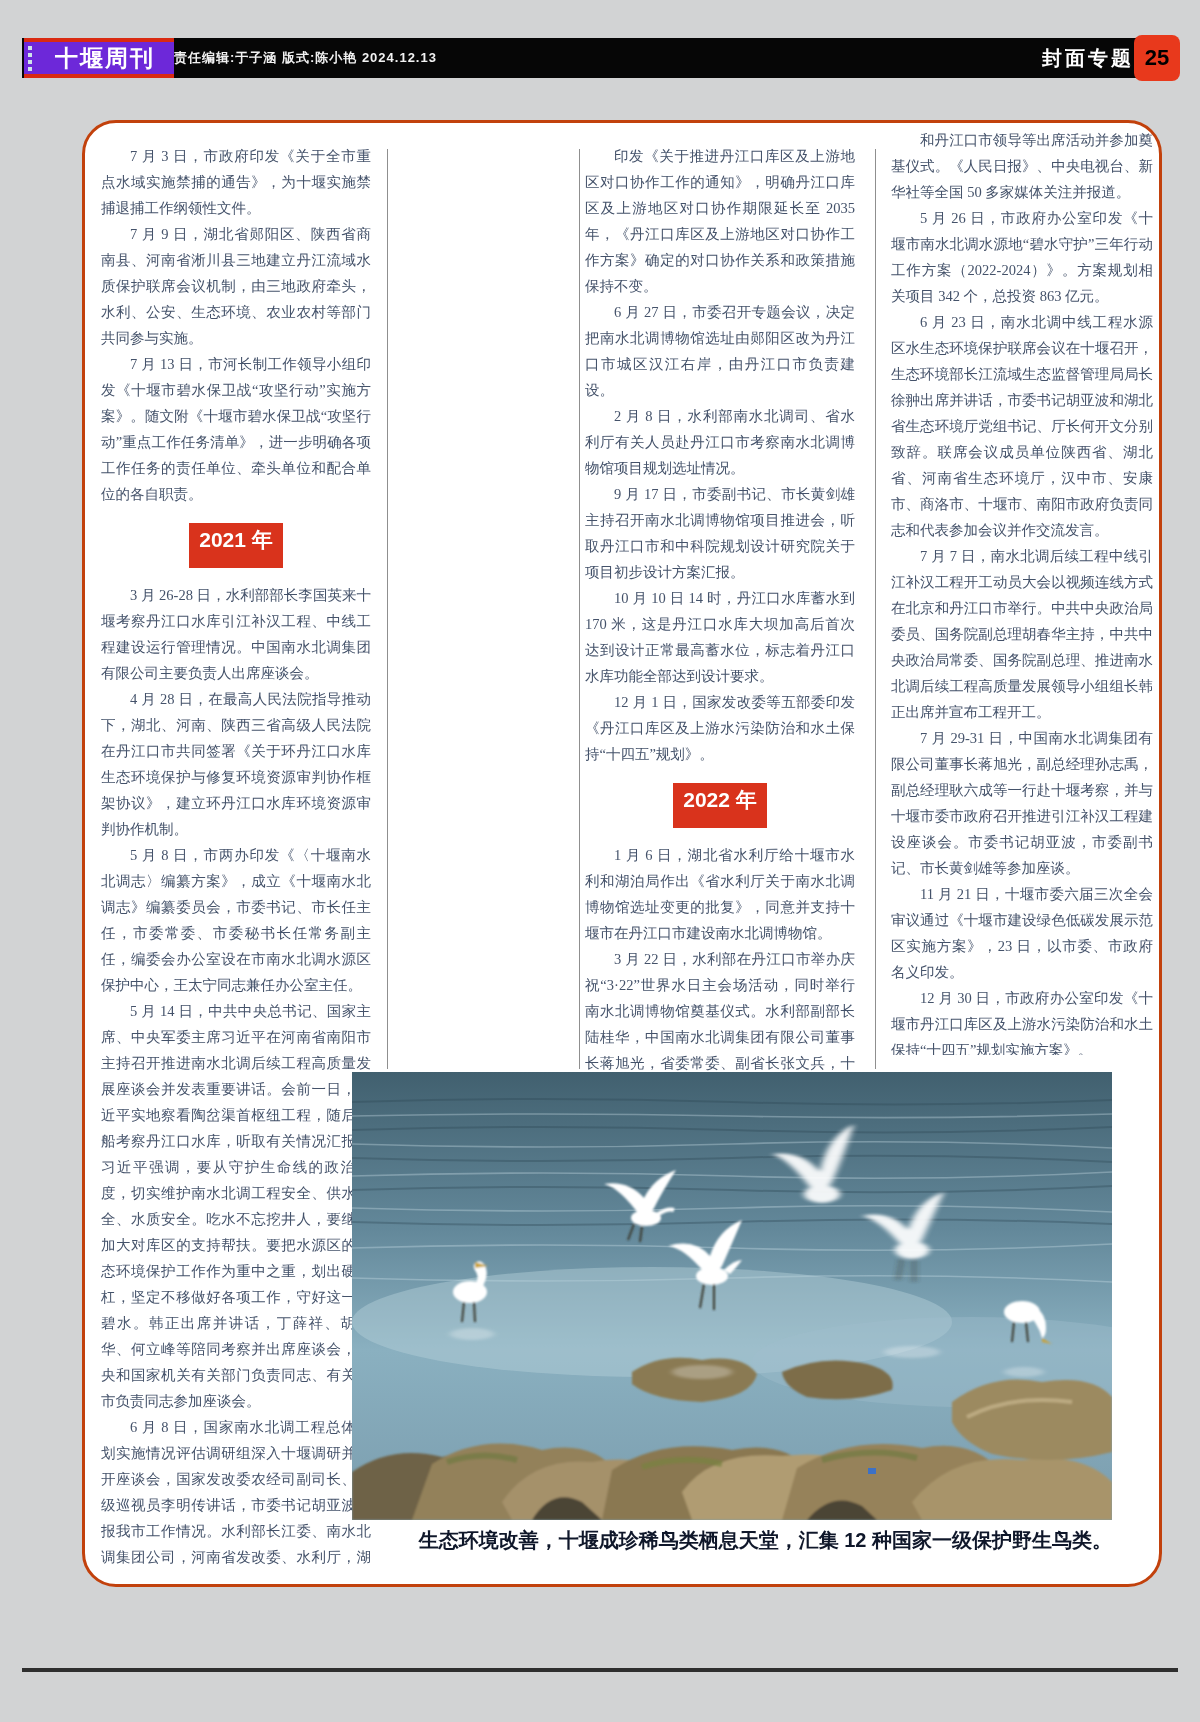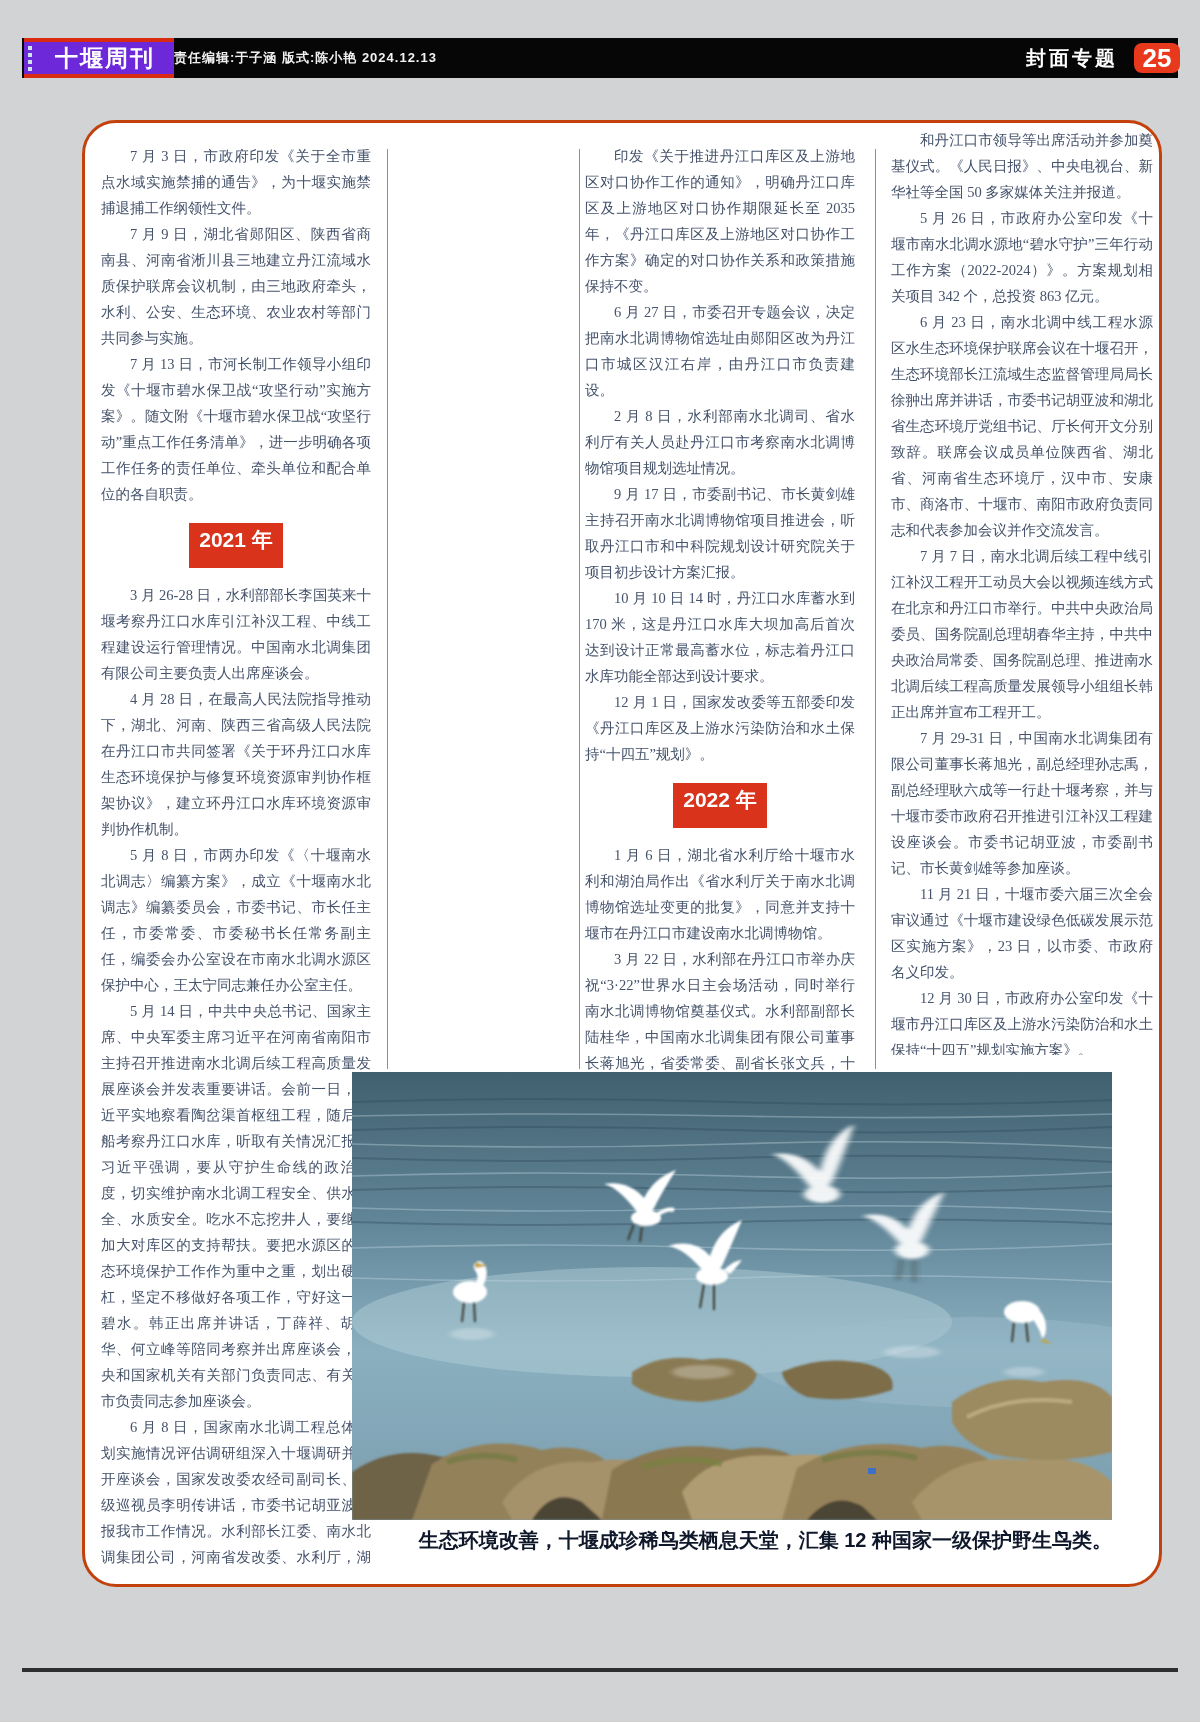--- a/index.html
+++ b/index.html
@@ -11,24 +11,24 @@
   .masthead-box{position:relative;margin-left:2px;width:150px;height:40px;background:#6d28d9;
                 border-top:4px solid #d92a12;border-bottom:4px solid #d92a12;box-sizing:border-box;
                 display:flex;align-items:center;}
   .masthead-marks{width:12px;height:100%;display:flex;flex-direction:column;justify-content:center;gap:3px;align-items:center;}
   .masthead-marks i{display:block;width:4px;height:4px;background:#cfe3ea;}
   .masthead-title{flex:1;text-align:center;color:#ffffff;font-size:23px;font-weight:bold;letter-spacing:2px;
                   font-family:"Liberation Serif",serif;line-height:1;}
   .editor-line{color:#f2f2f2;font-size:13px;font-weight:bold;
                font-family:"Liberation Sans","DejaVu Sans",sans-serif;letter-spacing:1px;}
   .header-spacer{flex:1;}
-  .section-label{color:#ffffff;font-size:20px;font-weight:bold;margin-right:16px;
+  .section-label{color:#ffffff;font-size:20px;font-weight:bold;
                  font-family:"Liberation Sans","DejaVu Sans",sans-serif;letter-spacing:3px;}
-  .page-num{width:46px;height:30px;margin-right:-2px;background:#e8391c;border-radius:8px;
-            color:#ffffff;font-size:26px;font-weight:bold;display:flex;align-items:center;justify-content:center;
+  .page-num{width:46px;height:46px;margin-right:-2px;background:#e8391c;border-radius:8px;
+            color:#000000;font-size:22px;font-weight:bold;display:flex;align-items:center;justify-content:center;
             font-family:"Liberation Sans","DejaVu Sans",sans-serif;}
   
   .content-box{position:absolute;left:82px;top:120px;width:1080px;height:1467px;background:#ffffff;
                border:3px solid #c2410c;border-radius:34px;box-sizing:border-box;}
   .txt-col{position:absolute;overflow:hidden;color:#44526a;font-size:14.5px;line-height:26px;
            text-align:justify;}
   .txt-col p{margin:0;text-indent:2em;}
   #col1{left:16px;top:20px;width:270px;height:1430px;}
   #col2{left:500px;top:20px;width:270px;height:928px;}
   #col3{left:806px;top:4px;width:262px;height:928px;}

